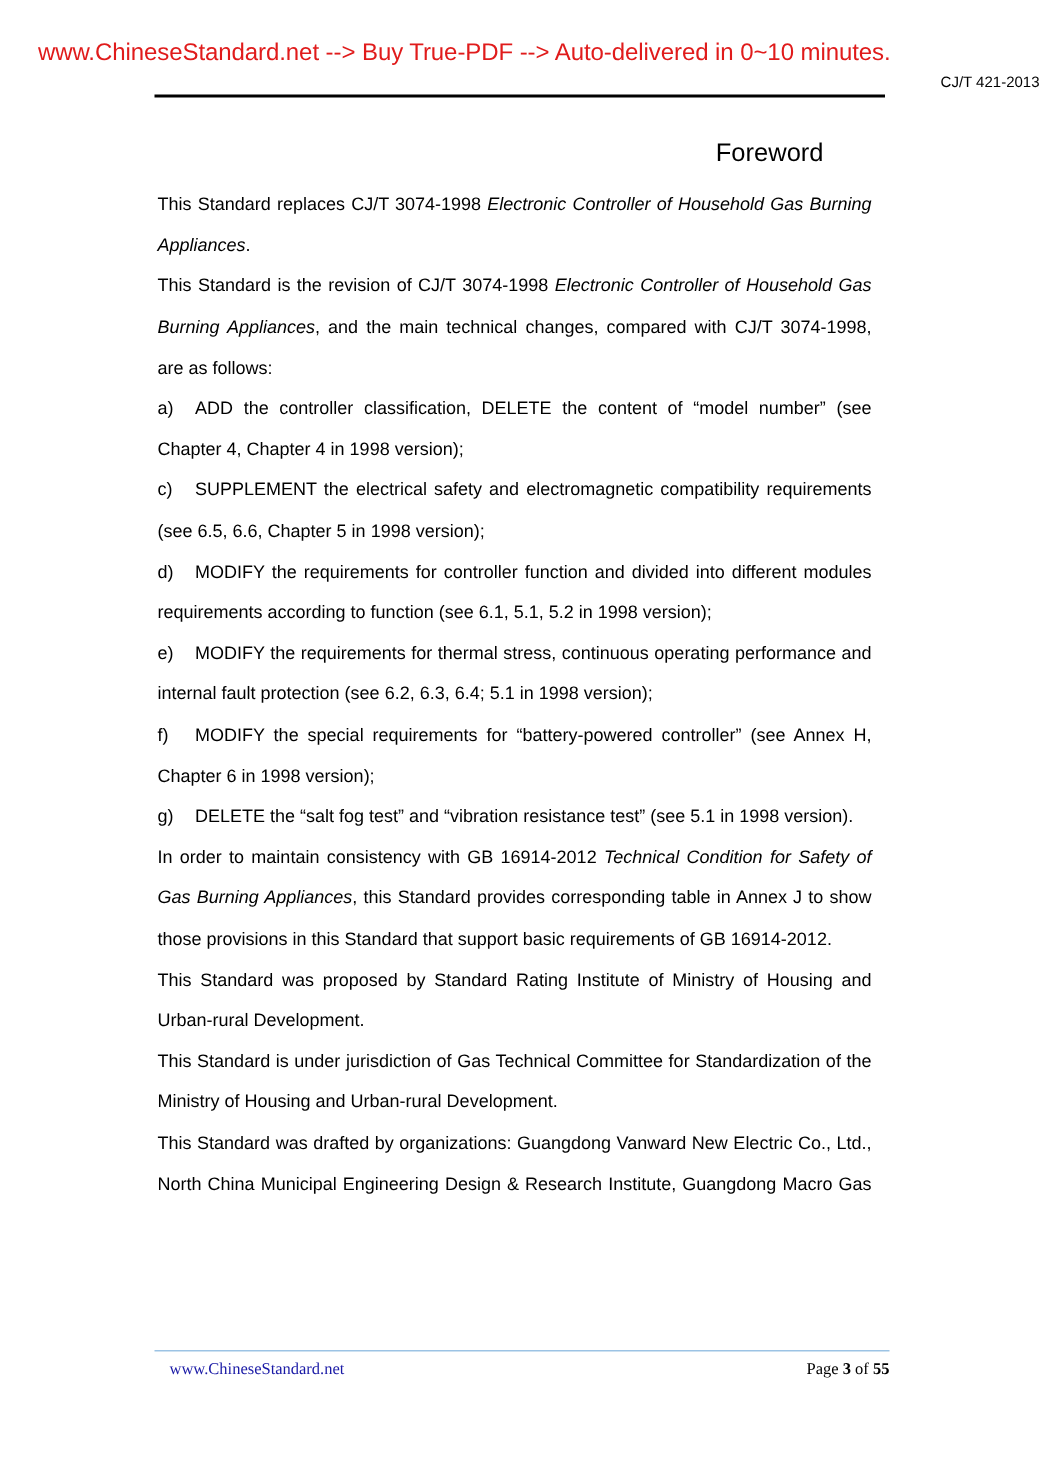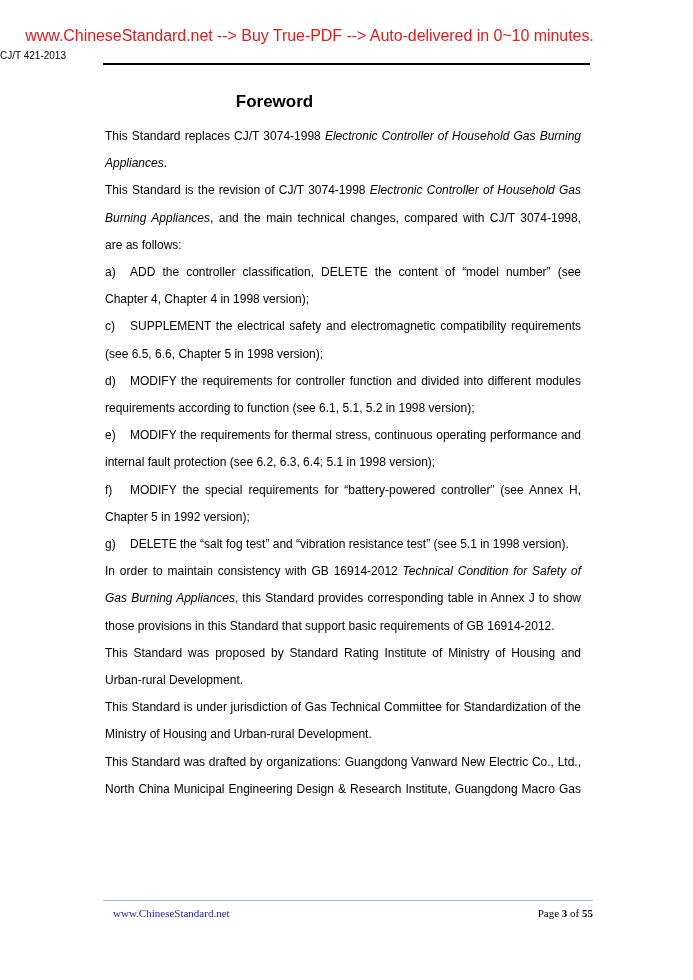--- a/index.html
+++ b/index.html
@@ -24,40 +24,40 @@
       font-size: 16px;
       color: #e01b1b;
       white-space: nowrap;
       letter-spacing: -0.05px;
     }
     .doc-code {
       position: absolute;
       top: 50px;
       left: 0;
       width: 693px;
-      text-align: left;
+      text-align: right;
       font-size: 10px;
       color: #000;
     }
     .header-rule {
       position: absolute;
       top: 63px;
       left: 103px;
       width: 487px;
       height: 2px;
       background: #000;
     }
     .title {
       position: absolute;
       top: 92px;
       left: 0;
       width: 549px;
-      text-align: center;
+      text-align: right;
       font-size: 17px;
-      font-weight: bold;
+      font-weight: normal;
     }
     .body-text {
       position: absolute;
       top: 123px;
       left: 105px;
       width: 476px;
       font-size: 12px;
       line-height: 27.2px;
     }
     .para {
@@ -108,21 +108,21 @@
 
 <h1 class="title" style="margin:0;">Foreword</h1>
 
 <div class="body-text" id="body-text">
     <p class="para last-left"><span>This Standard replaces CJ/T 3074-1998 </span><i>Electronic Controller of Household Gas Burning Appliances</i><span>.</span></p>
     <p class="para last-left"><span>This Standard is the revision of CJ/T 3074-1998 </span><i>Electronic Controller of Household Gas Burning Appliances</i><span>, and the main technical changes, compared with CJ/T 3074-1998, are as follows:</span></p>
     <p class="para last-left"><span class="lbl">a)</span><span>ADD the controller classification, DELETE the content of “model number” (see Chapter 4, Chapter 4 in 1998 version);</span></p>
     <p class="para last-left"><span class="lbl">c)</span><span>SUPPLEMENT the electrical safety and electromagnetic compatibility requirements (see 6.5, 6.6, Chapter 5 in 1998 version);</span></p>
     <p class="para last-left"><span class="lbl">d)</span><span>MODIFY the requirements for controller function and divided into different modules requirements according to function (see 6.1, 5.1, 5.2 in 1998 version);</span></p>
     <p class="para last-left"><span class="lbl">e)</span><span>MODIFY the requirements for thermal stress, continuous operating performance and internal fault protection (see 6.2, 6.3, 6.4; 5.1 in 1998 version);</span></p>
-    <p class="para last-left"><span class="lbl">f)</span><span>MODIFY the special requirements for “battery-powered controller” (see Annex H, Chapter 5 in 1992 version);</span></p>
+    <p class="para last-left"><span class="lbl">f)</span><span>MODIFY the special requirements for “battery-powered controller” (see Annex H, Chapter 6 in 1998 version);</span></p>
     <p class="para last-left"><span class="lbl">g)</span><span>DELETE the “salt fog test” and “vibration resistance test” (see 5.1 in 1998 version).</span></p>
     <p class="para last-left"><span>In order to maintain consistency with GB 16914-2012 </span><i>Technical Condition for Safety of Gas Burning Appliances</i><span>, this Standard provides corresponding table in Annex J to show those provisions in this Standard that support basic requirements of GB 16914-2012.</span></p>
     <p class="para last-left"><span>This Standard was proposed by Standard Rating Institute of Ministry of Housing and Urban-rural Development.</span></p>
     <p class="para last-left"><span>This Standard is under jurisdiction of Gas Technical Committee for Standardization of the Ministry of Housing and Urban-rural Development.</span></p>
     <p class="para" style="text-align-last: justify;"><span>This Standard was drafted by organizations: Guangdong Vanward New Electric Co., Ltd., North China Municipal Engineering Design &amp; Research Institute, Guangdong Macro Gas</span></p>
   </div>
 
 <div class="footer-rule"></div>
 <a class="footer-link">www.ChineseStandard.net</a>
 <div class="footer-page">

